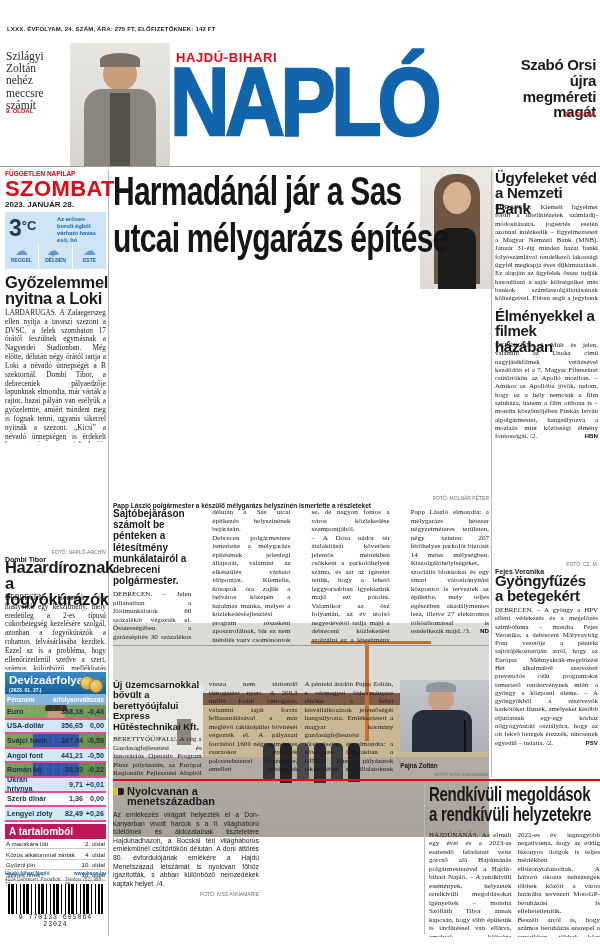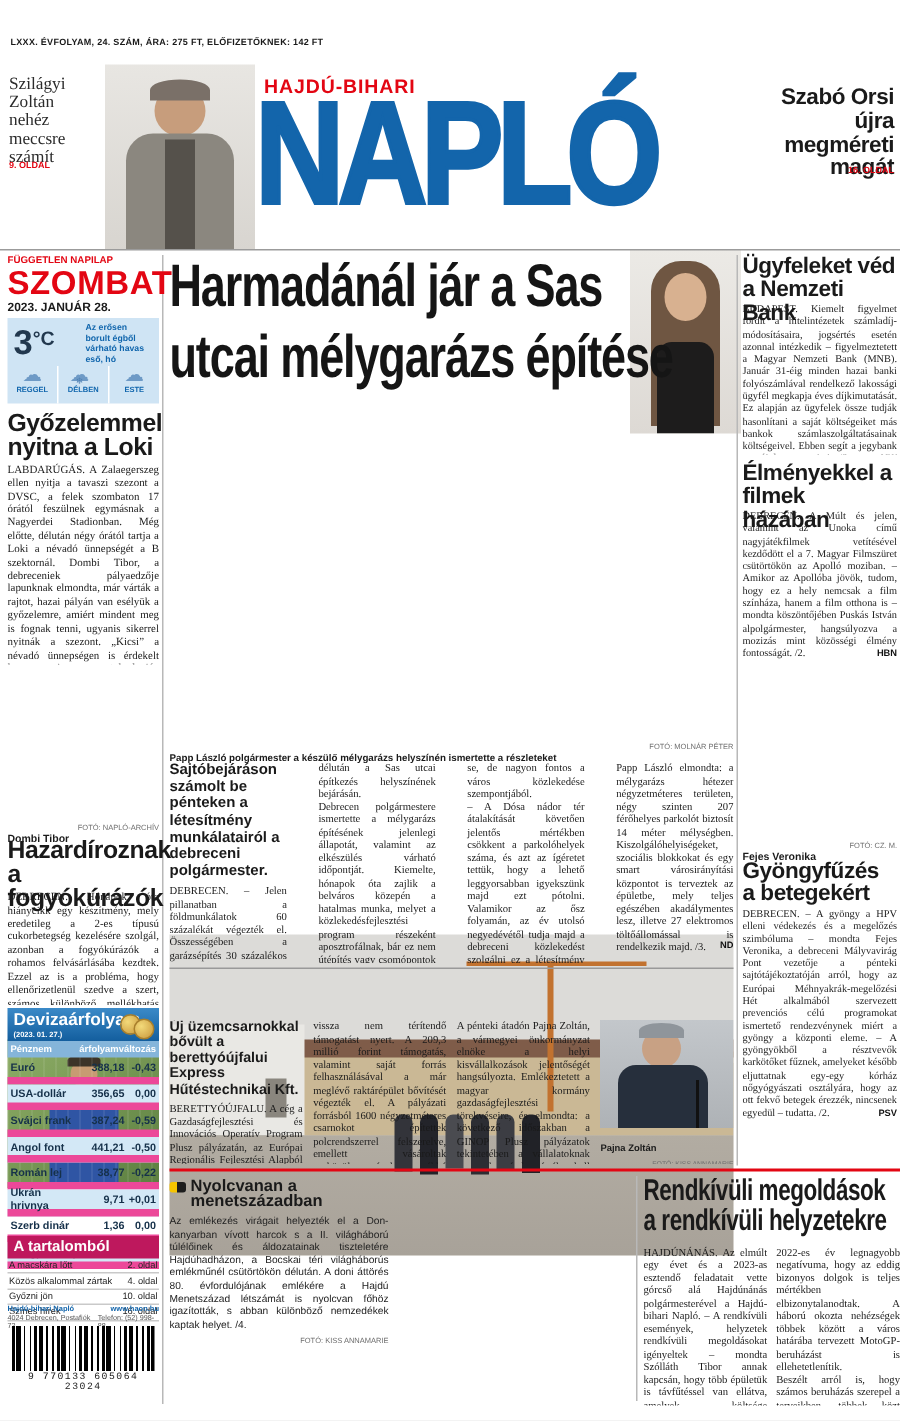--- a/index.html
+++ b/index.html
@@ -21,21 +21,21 @@
   .body-xs{font-family:"Liberation Serif",serif;font-size:7.1px;line-height:1.2;text-align:justify;}
   .cx75{transform:scaleX(.75);transform-origin:0 0;width:133.3%;}
   .cx85{transform:scaleX(.85);transform-origin:0 0;width:117.6%;}
   .vline{width:1px;background:#b8b8b8;}
   .photo{overflow:hidden;position:relative;}
   .flexrow{display:flex;gap:7px;}
   .col{flex:1;min-width:0;}
   
   .cur-head{background:linear-gradient(180deg,#3b8ac8,#135e9e);color:#fff;height:22px;position:relative;}
   .cur-sub{background:#85b5da;color:#fff;display:flex;height:11px;font:700 6.3px "Liberation Sans",sans-serif;align-items:center;}
-  .cur-row{display:flex;height:12.6px;align-items:center;border-bottom:5px solid #ec4899;
+  .cur-row{display:flex;height:12.6px;align-items:center;border-bottom:2px solid #ec4899;
            font:700 7.2px "Liberation Sans",sans-serif;color:#16314a;}
   .cur-row:nth-child(even){background:#d3e8f6;}
   .c-name{width:46px;padding-left:2px;}
   .c-val{width:30px;text-align:right;}
   .c-chg{flex:1;text-align:right;padding-right:2px;}
   
   .toc-item{display:flex;justify-content:space-between;font:400 6.2px "Liberation Sans",sans-serif;
             padding:1.2px 1px;border-bottom:.5px solid #c9c9c9;color:#222;}
   .wcell{flex:1;text-align:center;border-right:1.5px solid #fff;position:relative;}
   .wcell:last-child{border-right:none;}
@@ -160,21 +160,21 @@
           <span class="c-val">387,24</span>
           <span class="c-chg">-0,59</span>
         </div>
       <div class="cur-row">
           <span class="c-name">Angol font</span>
           <span class="c-val">441,21</span>
           <span class="c-chg">-0,50</span>
         </div>
       <div class="cur-row">
           <span class="c-name">Román lej</span>
-          <span class="c-val">38,77</span>
+          <span class="c-val">38,93</span>
           <span class="c-chg">-0,22</span>
         </div>
       <div class="cur-row">
           <span class="c-name">Ukrán hrivnya</span>
           <span class="c-val">9,71</span>
           <span class="c-chg">+0,01</span>
         </div>
       <div class="cur-row">
           <span class="c-name">Szerb dinár</span>
           <span class="c-val">1,36</span>

